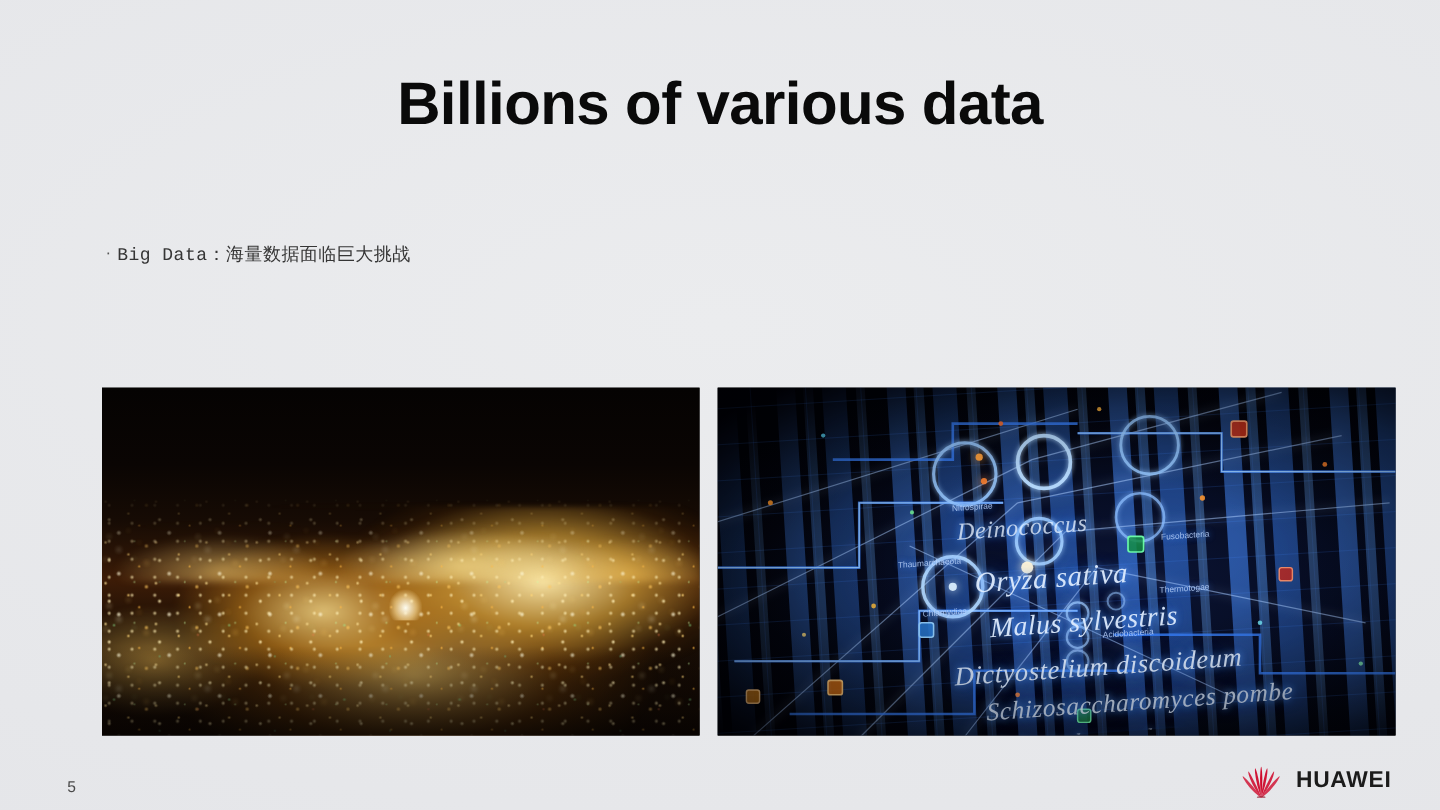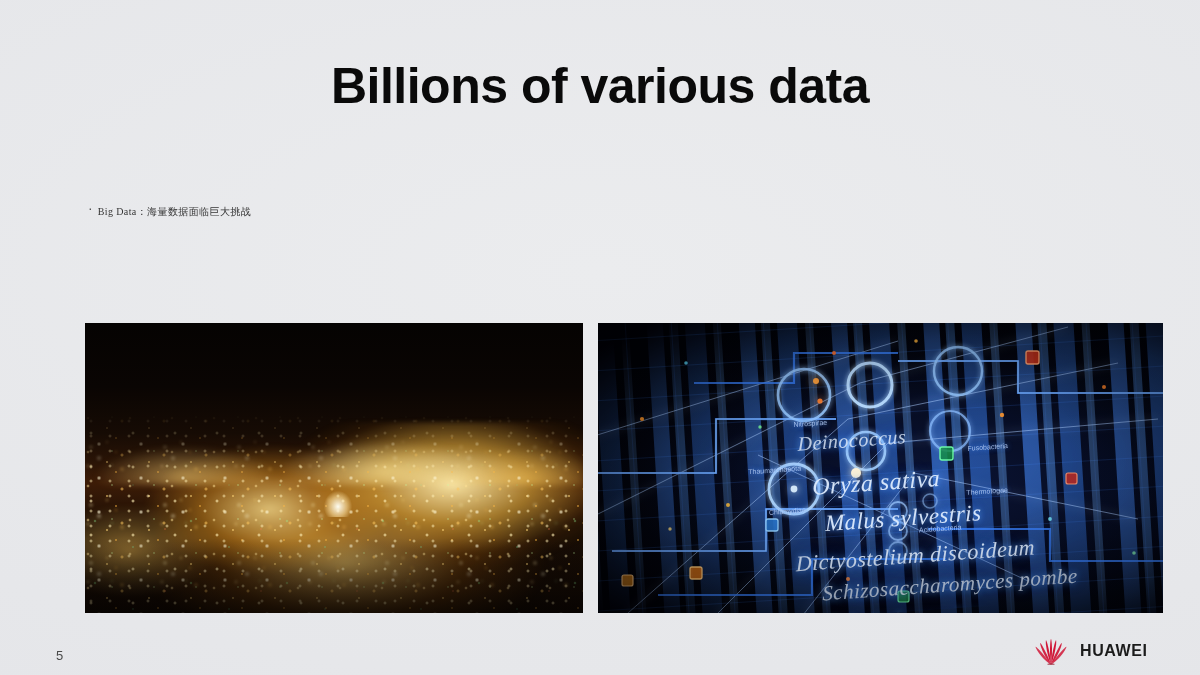--- a/index.html
+++ b/index.html
@@ -44,22 +44,22 @@
     color: #3b3b3b;
   }
   .bullet-mark {
     font-size: 14px;
     line-height: 1;
     color: #555;
     margin-right: 5px;
     transform: translateY(-2px);
   }
   .bullet-text {
-    font-family: Liberation Serif, serif;
-    font-size: 10px;
+    font-family: Liberation Mono, monospace;
+    font-size: 15px;
     letter-spacing: 0.4px;
     color: #353535;
     white-space: nowrap;
   }
 
   
   .photo {
     position: absolute;
     overflow: hidden;
     background: #000;
@@ -255,21 +255,21 @@
     align-items: center;
     gap: 9px;
   }
   .logo-mark {
     width: 40px;
     height: 28px;
     flex: 0 0 auto;
   }
   .logo-word {
     font-family: "Liberation Sans", sans-serif;
-    font-size: 16px;
+    font-size: 19px;
     font-weight: bold;
     letter-spacing: 0.6px;
     color: #1b1b1b;
   }
 </style>
 </head>
 <body>
 
 <div class="slide">
 

